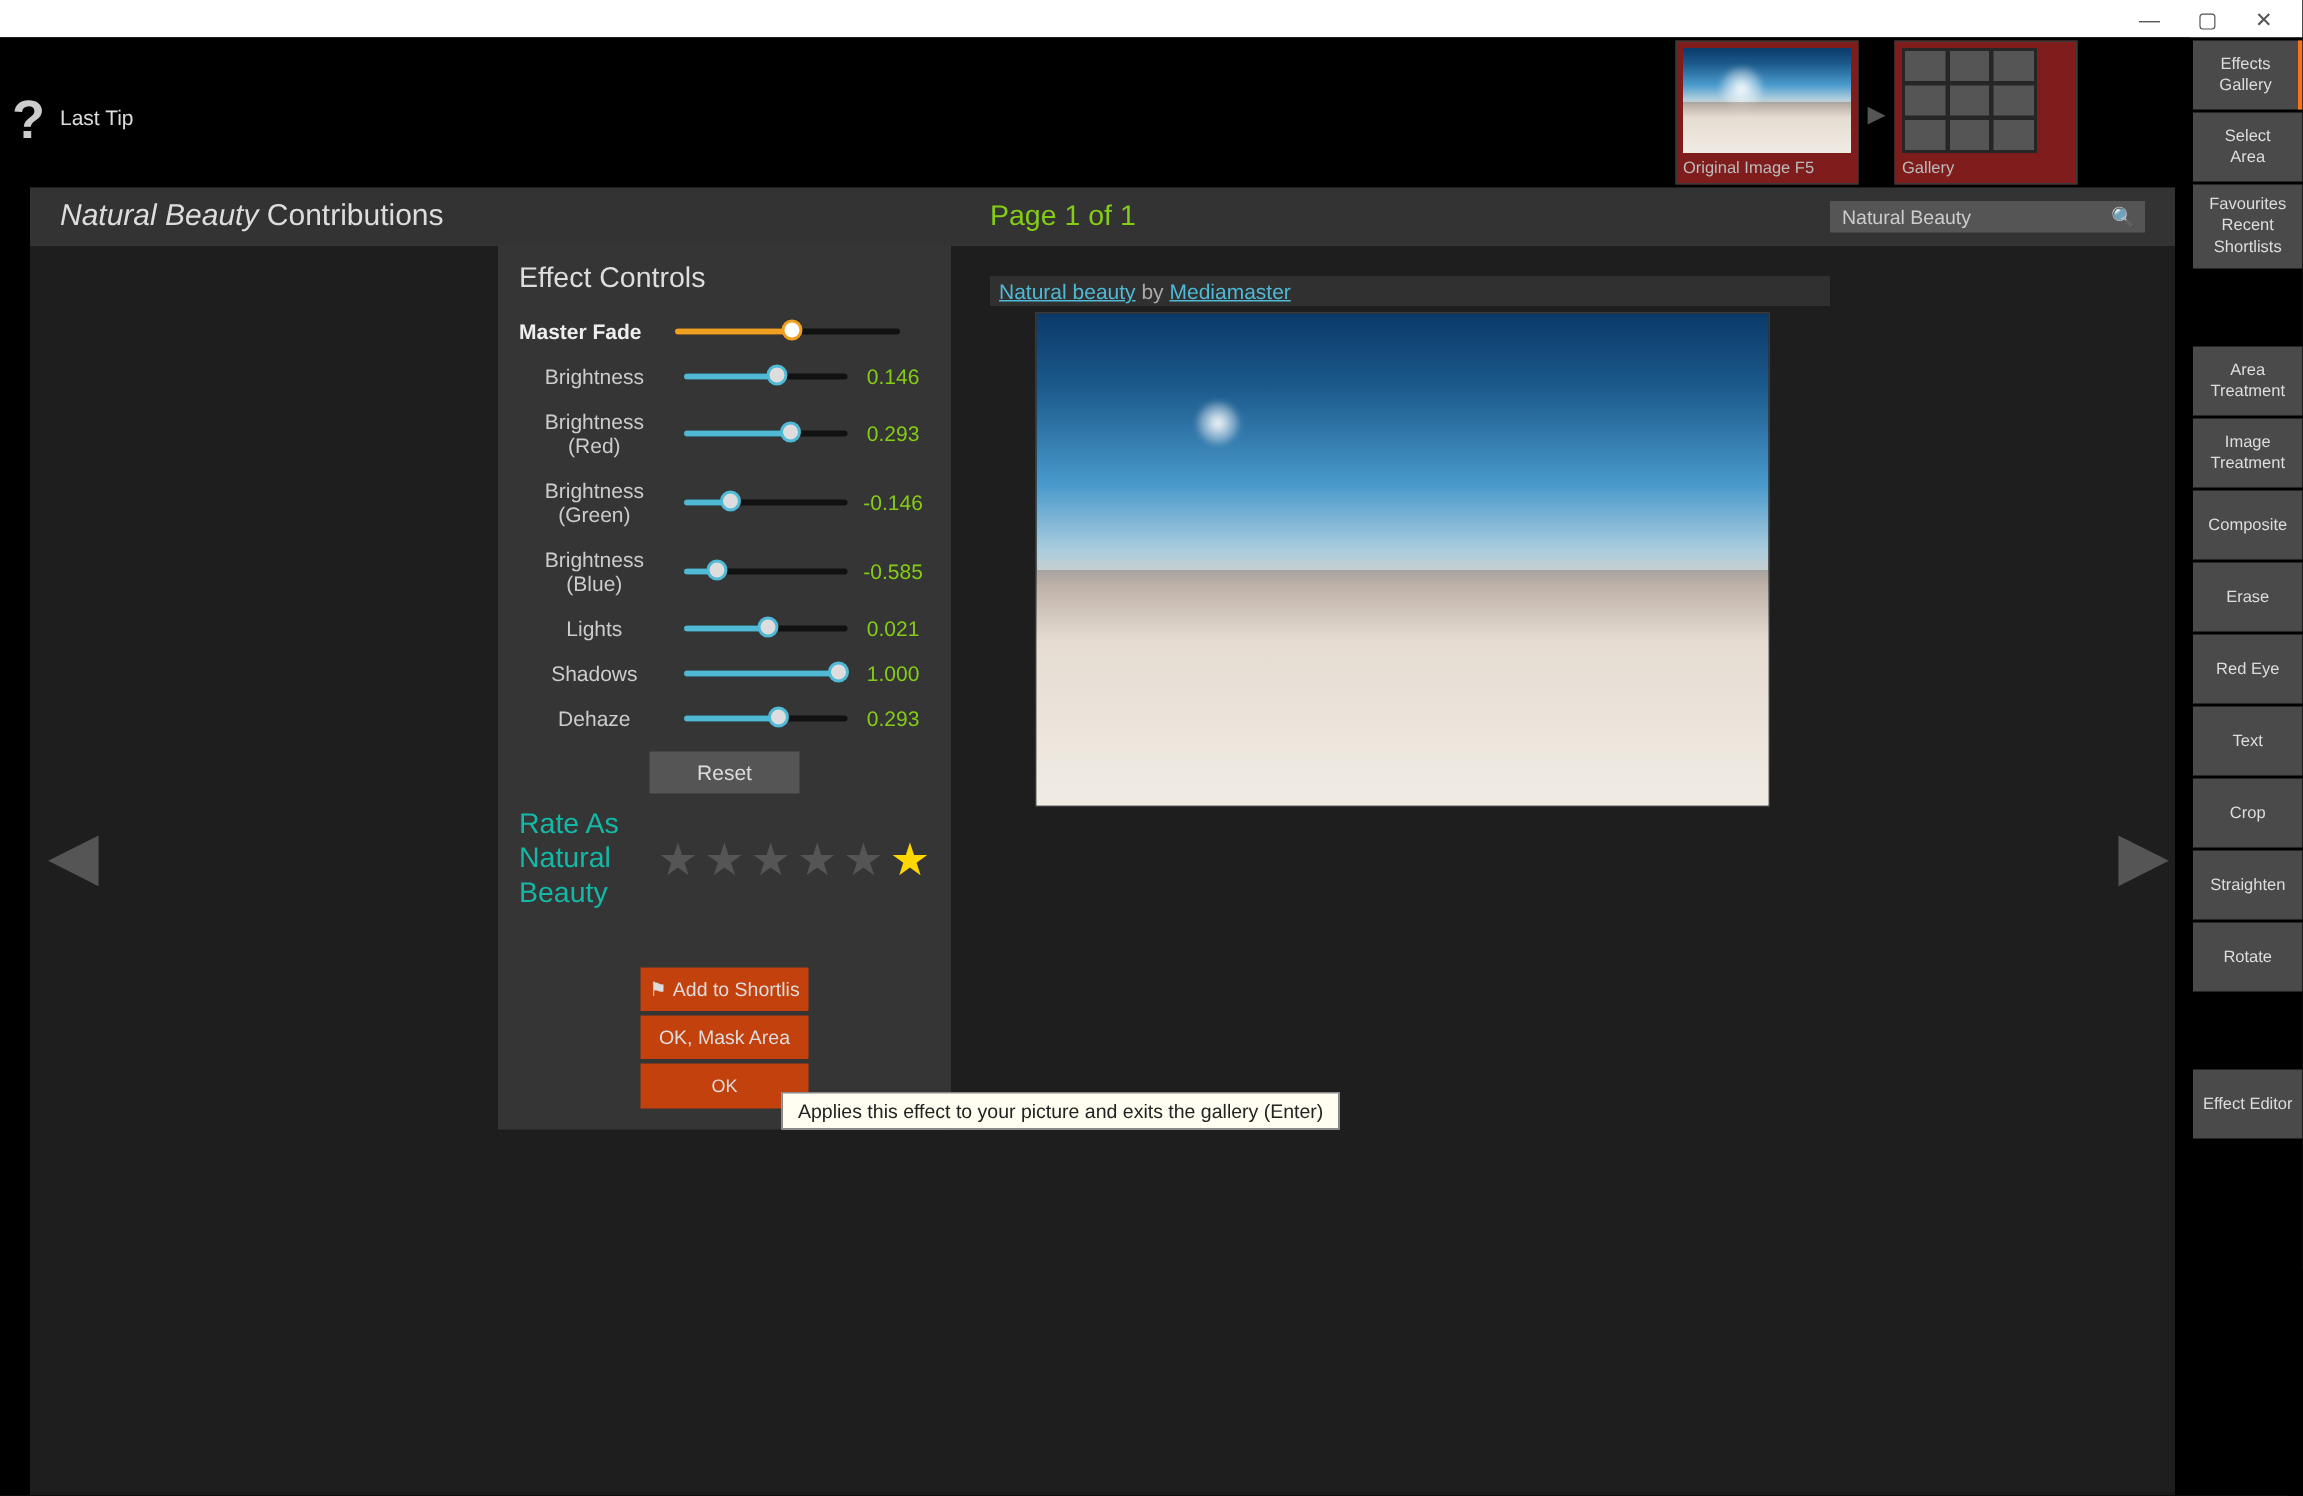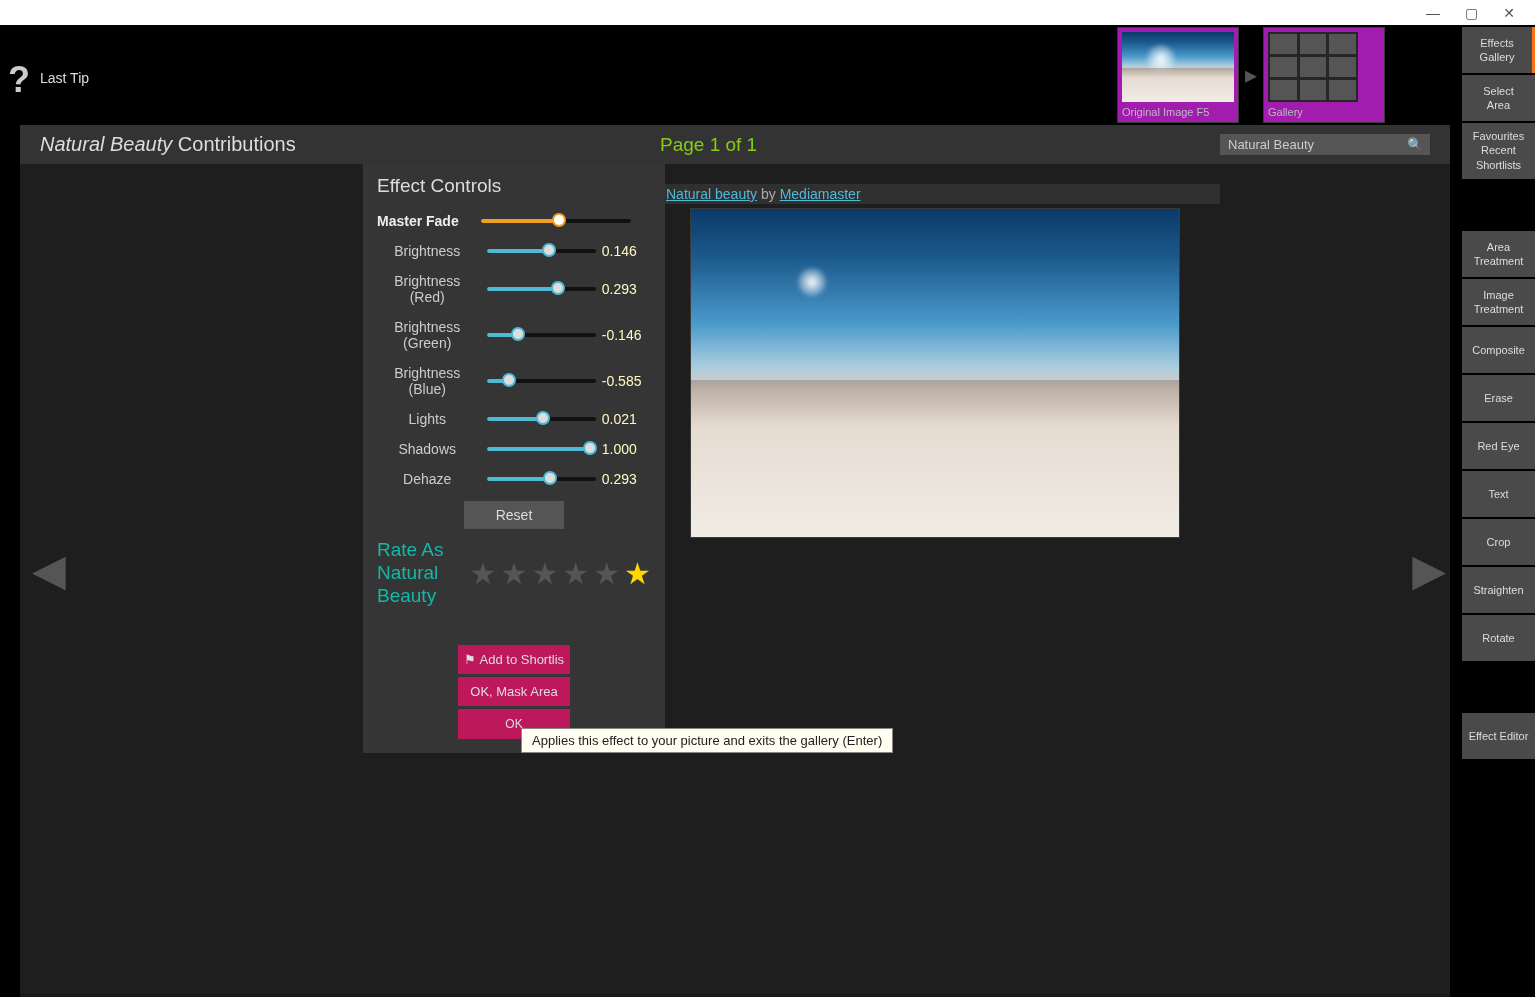--- a/index.html
+++ b/index.html
@@ -8,21 +8,21 @@
 .titlebar { position: absolute; top: 0; left: 0; right: 0; height: 25px; background: #fff; display: flex; justify-content: flex-end; align-items: center; gap: 25px; padding-right: 20px; }
 .titlebar span { color: #555; font-size: 14px; cursor: default; }
 
 .app { position: absolute; top: 25px; left: 0; right: 0; bottom: 0; background: #000; }
 
 .topstrip { position: absolute; top: 0; left: 0; right: 75px; height: 100px; background: #000; }
 .help-icon { position: absolute; left: 8px; top: 34px; color: #ccc; font-size: 36px; font-weight: bold; }
 .last-tip { position: absolute; left: 40px; top: 45px; color: #ddd; font-size: 14px; }
 
 .thumbstrip { position: absolute; right: 75px; top: 2px; display: flex; gap: 6px; align-items: flex-start; }
-.thumb-card { background: #a21caf; border: 1px solid #3a3a3a; padding: 4px; width: 122px; }
+.thumb-card { background: #7f1d1d; border: 1px solid #3a3a3a; padding: 4px; width: 122px; }
 .thumb-card .lbl { color: #bbb; font-size: 11px; margin-top: 4px; }
 .orig-thumb { width: 112px; height: 70px; background: linear-gradient(to bottom, #0a4a8a 0%, #3a8acc 40%, #d8e4ee 55%, #e8e0d0 100%); position: relative; }
 .gallery-thumb { width: 90px; height: 70px; background: #262626; display: grid; grid-template-columns: repeat(3,1fr); grid-template-rows: repeat(3,1fr); gap: 3px; padding: 2px; }
 .gallery-thumb div { background: #555; }
 .chev { color: #555; font-size: 24px; align-self: center; }
 
 .right-rail { position: absolute; right: 0; top: 2px; width: 73px; display: flex; flex-direction: column; gap: 2px; }
 .rail-btn { background: #4a4a4a; color: #ddd; font-size: 11px; text-align: center; padding: 6px 2px; line-height: 1.3; cursor: pointer; }
 .rail-btn.tall { min-height: 46px; display: flex; align-items: center; justify-content: center; }
 .rail-gap { height: 48px; }
@@ -50,42 +50,42 @@
 .img1 { width: 240px; height: 322px; margin-left: 26px; }
 .img3 { width: 495px; height: 330px; margin-top: 4px; }
 
 .right-img-area { position: absolute; left: 640px; top: 20px; width: 560px; }
 .img2 { width: 490px; height: 330px; margin-left: 30px; border: 1px solid #3a3a3a; }
 
 .nav-arrow { position: absolute; color: #555; font-size: 44px; cursor: pointer; }
 .nav-left { left: 12px; top: 380px; }
 .nav-right { right: 4px; top: 380px; }
 
-.panel { position: absolute; left: 363px; top: 138px; width: 302px; height: 590px; background: #353535; padding: 12px 14px; color: #ccc; z-index: 10; }
+.panel { position: absolute; left: 332px; top: 138px; width: 302px; height: 590px; background: #353535; padding: 12px 14px; color: #ccc; z-index: 10; }
 .panel h3 { color: #ddd; font-size: 19px; font-weight: normal; margin-bottom: 16px; }
 .slider-row { display: flex; align-items: center; margin-bottom: 14px; font-size: 14px; }
 .slider-row .lbl { width: 112px; text-align: center; color: #ccc; padding-right: 10px; }
 .slider-row.master .lbl { color: #eee; font-weight: 600; text-align: left; padding-left: 0; width: 104px; }
 .slider { position: relative; width: 110px; height: 4px; background: #111; border-radius: 2px; }
 .slider.master-s { width: 150px; }
 .slider .fill { position: absolute; left: 0; top: 0; bottom: 0; background: #4fb9d6; border-radius: 2px; }
 .slider.master-s .fill { background: #f0a020; }
 .slider .knob { position: absolute; top: -6px; width: 14px; height: 14px; border-radius: 50%; background: #ddd; border: 2px solid #4fb9d6; transform: translateX(-50%); }
 .slider.master-s .knob { border-color: #f0a020; background: #fff; }
-.slider-row .val { width: 50px; text-align: left; color: #fef9c3; font-size: 14px; margin-left: 6px; }
+.slider-row .val { width: 50px; text-align: center; color: #84cc16; font-size: 14px; margin-left: 6px; }
 
 .reset-btn { display: block; margin: 14px auto 10px; background: #555; color: #ddd; border: none; padding: 6px 32px; font-size: 14px; cursor: pointer; }
 .rate-row { display: flex; align-items: center; gap: 8px; margin-top: 6px; }
 .rate-lbl { text-align: left; font-size: 19px; color: #14b8a6; line-height: 1.2; width: 90px;}
 .stars { display: flex; gap: 4px; }
 .star { font-size: 30px; color: #555; cursor: pointer; }
 .star.half { color: #ffd700; }
 
 .panel-btns { margin-top: 38px; display: flex; flex-direction: column; gap: 3px; align-items: center; }
-.panel-btns button { background: #be185d; color: #ddd; border: none; padding: 7px 0; width: 112px; font-size: 13px; cursor: pointer; text-align: center; }
+.panel-btns button { background: #c2410c; color: #ddd; border: none; padding: 7px 0; width: 112px; font-size: 13px; cursor: pointer; text-align: center; }
 .panel-btns .flag { margin-right: 4px; }
 .panel-btns .ok { font-size: 12px; padding: 8px 4px; }
 
 .tooltip { position: absolute; left: 521px; top: 703px; background: #fffef0; border: 1px solid #888; padding: 4px 10px; font-size: 13px; color: #222; z-index: 20; }
 </style>
 </head>
 <body>
 
 <div class="titlebar">
   <span>—</span>

